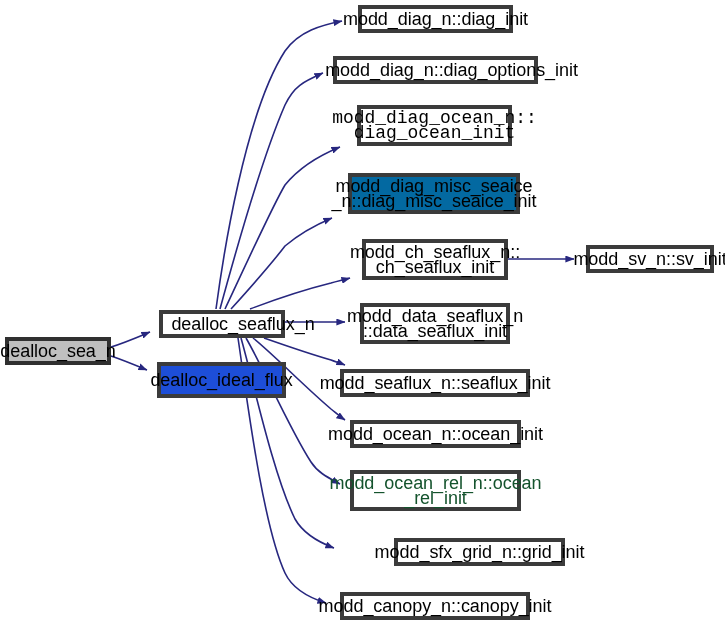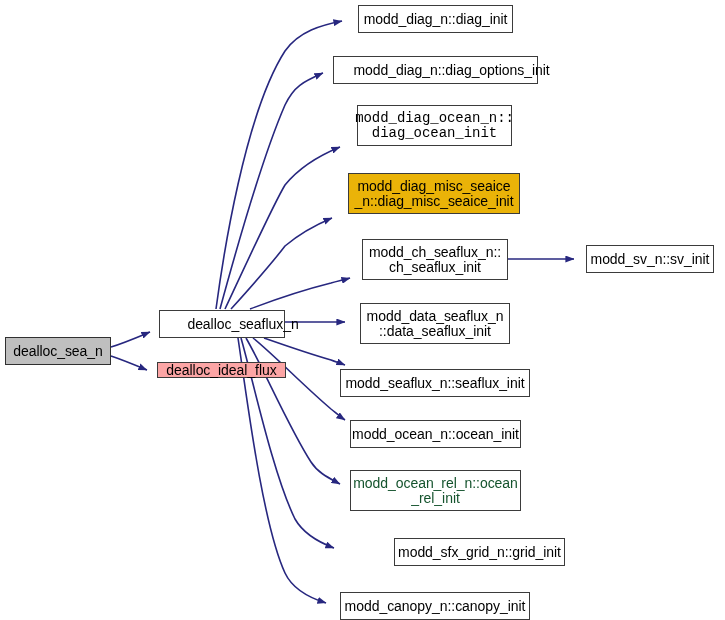--- a/index.html
+++ b/index.html
@@ -20,28 +20,28 @@
     position: absolute;
     left: 0;
     top: 0;
     width: 725px;
     height: 620px;
     pointer-events: none;
   }
   .node {
     position: absolute;
     box-sizing: border-box;
-    border: 1px solid #737373;
+    border: 4px solid #737373;
     background: #ffffff;
     display: flex;
     align-items: center;
     justify-content: center;
     text-align: center;
     color: #000000;
-    font-size: 14px;
+    font-size: 18px;
     line-height: 15px;
     letter-spacing: -0.05px;
     white-space: pre-line;
     z-index: 2;
   }
   .node.root {
     background: #bfbfbf;
     border-color: #303030;
   }
 </style>
@@ -68,26 +68,26 @@
         <path d="M253,338 C274,355 306,388 331,409 C336,413 339,416 345,420" fill="none" stroke="#27277f" stroke-width="1.6" marker-end="url(#arrowhead)"></path>
         <path d="M246,338 C263,367 289,428 311,462 C318,473 329,478 340,484" fill="none" stroke="#27277f" stroke-width="1.6" marker-end="url(#arrowhead)"></path>
         <path d="M241,338 C253,380 273,474 295,519 C303,533 318,542 334,548" fill="none" stroke="#27277f" stroke-width="1.6" marker-end="url(#arrowhead)"></path>
         <path d="M238,338 C246,391 262,523 285,573 C293,590 310,598 326,603" fill="none" stroke="#27277f" stroke-width="1.6" marker-end="url(#arrowhead)"></path>
         <path d="M508,259 C534,259 553,259 574,259" fill="none" stroke="#27277f" stroke-width="1.6" marker-end="url(#arrowhead)"></path>
       </g>
   </svg>
   <div id="nodes-group">
       <div class="node root" style="left: 5px; top: 337px; width: 106px; height: 28px; border-color: rgb(48, 48, 48); background: rgb(191, 191, 191); color: rgb(0, 0, 0);"><span>dealloc_sea_n</span></div>
       <div class="node" style="left: 159px; top: 310px; width: 126px; height: 28px; border-color: rgb(59, 59, 59); background: rgb(255, 255, 255); color: rgb(0, 0, 0); padding-left: 42px;"><span>dealloc_seaflux_n</span></div>
-      <div class="node" style="left: 157px; top: 362px; width: 129px; height: 16px; border-color: rgb(59, 59, 59); background: #fca5a5; color: rgb(0, 0, 0);"><span>dealloc_ideal_flux</span></div>
+      <div class="node" style="left: 157px; top: 362px; width: 129px; height: 36px; border-color: rgb(59, 59, 59); background: #1d4ed8; color: rgb(0, 0, 0);"><span>dealloc_ideal_flux</span></div>
       <div class="node" style="left: 358px; top: 5px; width: 155px; height: 28px; border-color: rgb(59, 59, 59); background: rgb(255, 255, 255); color: rgb(0, 0, 0);"><span>modd_diag_n::diag_init</span></div>
       <div class="node" style="left: 333px; top: 56px; width: 205px; height: 28px; border-color: rgb(59, 59, 59); background: rgb(255, 255, 255); color: rgb(0, 0, 0); padding-left: 32px;"><span>modd_diag_n::diag_options_init</span></div>
       <div class="node" style="left: 357px; top: 105px; width: 155px; height: 41px; border-color: rgb(59, 59, 59); background: rgb(255, 255, 255); color: rgb(0, 0, 0); font-family: Liberation Mono, monospace;"><span>modd_diag_ocean_n::
 diag_ocean_init</span></div>
-      <div class="node" style="left: 348px; top: 173px; width: 172px; height: 41px; border-color: rgb(59, 59, 59); background: #eab308; color: rgb(0, 0, 0); text-align: center;"><span>modd_diag_misc_seaice
+      <div class="node" style="left: 348px; top: 173px; width: 172px; height: 41px; border-color: rgb(59, 59, 59); background: #0369a1; color: rgb(0, 0, 0); text-align: center;"><span>modd_diag_misc_seaice
 _n::diag_misc_seaice_init</span></div>
       <div class="node" style="left: 362px; top: 239px; width: 146px; height: 41px; border-color: rgb(59, 59, 59); background: rgb(255, 255, 255); color: rgb(0, 0, 0);"><span>modd_ch_seaflux_n::
 ch_seaflux_init</span></div>
       <div class="node" style="left: 586px; top: 245px; width: 128px; height: 28px; border-color: rgb(59, 59, 59); background: rgb(255, 255, 255); color: rgb(0, 0, 0);"><span>modd_sv_n::sv_init</span></div>
       <div class="node" style="left: 360px; top: 303px; width: 150px; height: 41px; border-color: rgb(59, 59, 59); background: rgb(255, 255, 255); color: rgb(0, 0, 0);"><span>modd_data_seaflux_n
 ::data_seaflux_init</span></div>
       <div class="node" style="left: 340px; top: 369px; width: 190px; height: 28px; border-color: rgb(59, 59, 59); background: rgb(255, 255, 255); color: rgb(0, 0, 0);"><span>modd_seaflux_n::seaflux_init</span></div>
       <div class="node" style="left: 350px; top: 420px; width: 171px; height: 28px; border-color: rgb(59, 59, 59); background: rgb(255, 255, 255); color: rgb(0, 0, 0);"><span>modd_ocean_n::ocean_init</span></div>
       <div class="node" style="left: 350px; top: 470px; width: 171px; height: 41px; border-color: rgb(59, 59, 59); background: rgb(255, 255, 255); color: #14532d;"><span>modd_ocean_rel_n::ocean
 _rel_init</span></div>

